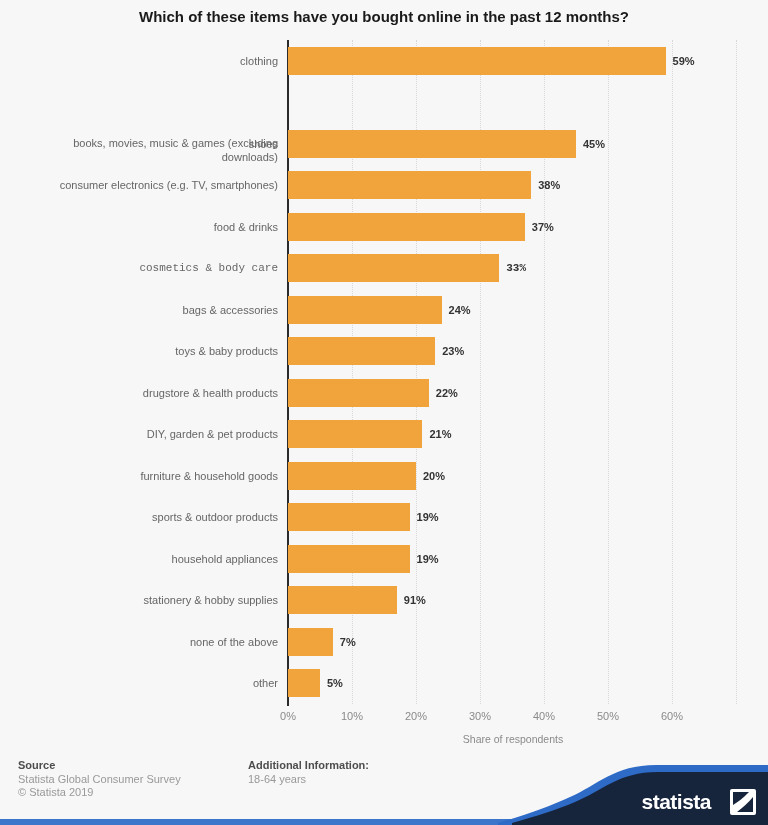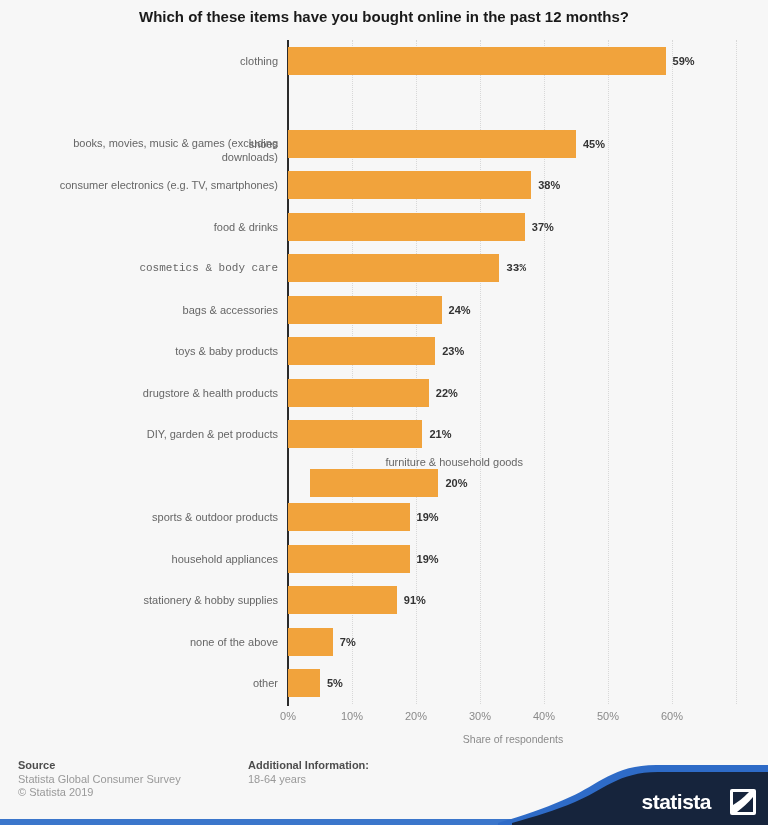--- a/index.html
+++ b/index.html
@@ -119,21 +119,21 @@
             <span class="bar-value">22%</span>
           </div>
         </div>
         <div class="row" style="top: 373.5px; height: 41.5px;">
           <div class="row-label">DIY, garden &amp; pet products</div>
           <div class="bar-zone">
             <div class="bar" style="width: 134.4px; height: 28px; background: rgb(241, 163, 60);"></div>
             <span class="bar-value">21%</span>
           </div>
         </div>
-        <div class="row" style="top: 415px; height: 41.5px; flex-direction: column;">
+        <div class="row" style="top: 415px; height: 41.5px;">
           <div class="row-label">furniture &amp; household goods</div>
           <div class="bar-zone">
             <div class="bar" style="width: 128px; height: 28px; background: rgb(241, 163, 60);"></div>
             <span class="bar-value">20%</span>
           </div>
         </div>
         <div class="row" style="top: 456.5px; height: 41.5px;">
           <div class="row-label">sports &amp; outdoor products</div>
           <div class="bar-zone">
             <div class="bar" style="width: 121.6px; height: 28px; background: rgb(241, 163, 60);"></div>

